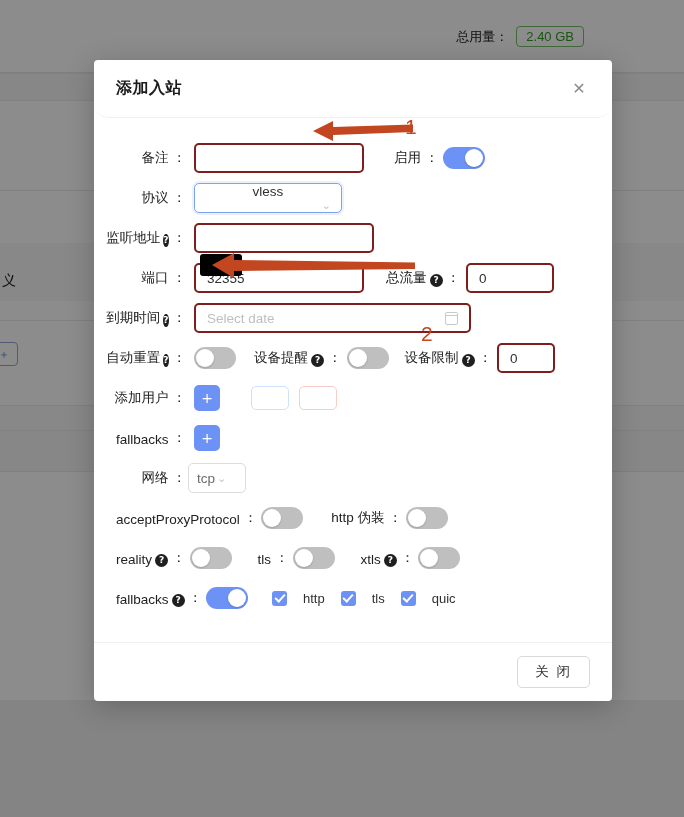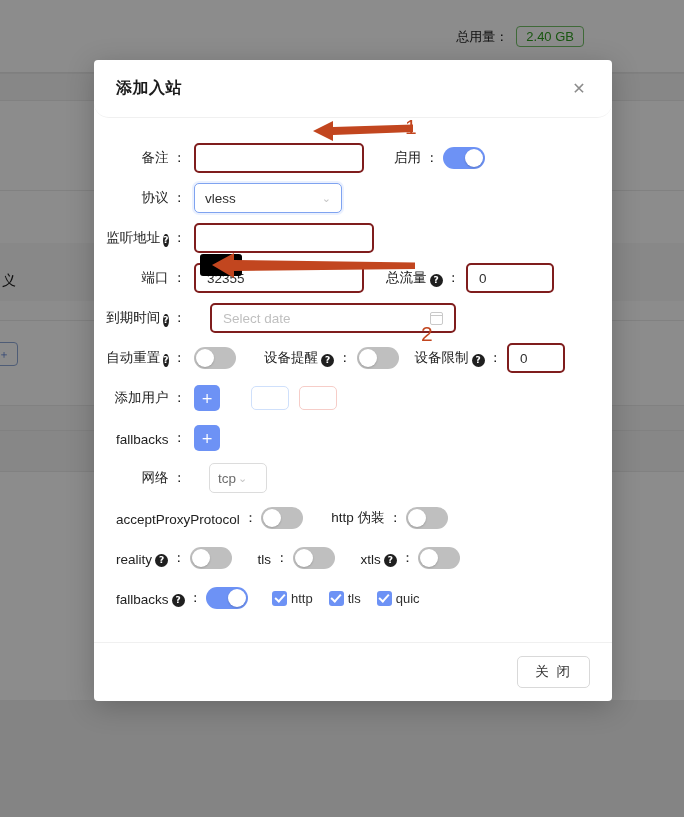--- a/index.html
+++ b/index.html
@@ -126,20 +126,21 @@
   .inp.ph { color: #bfbfbf; }
 
   .select {
     height: 30px; border: 1px solid #dcdcdc; border-radius: 5px;
     background: #fff; font-size: 13.5px; color: #303030;
     padding: 0 10px; display: flex; align-items: center;
   }
   .select.focused {
     border-color: #7fa3f0;
     box-shadow: 0 0 0 2px rgba(100,150,250,0.13);
+    flex-direction: column;
   }
   .chev {
     margin-left: auto; color: #c4c4c4; font-size: 11px;
     font-family: "DejaVu Sans", sans-serif;
   }
 
   
   .toggle {
     width: 42px; height: 22px; border-radius: 11px;
     background: #bfbfbf; position: relative; cursor: pointer;
@@ -163,21 +164,21 @@
   }
   .ghostbtn {
     width: 38px; height: 24px; border-radius: 5px;
     background: #fff; font-size: 11px;
     display: flex; align-items: center; justify-content: center;
   }
   .ghostbtn.blue { border: 1px solid #cfe0fb; color: #cfe0fb; }
   .ghostbtn.red  { border: 1px solid #f6cdc8; color: #f0b0a8; }
 
   
-  .cbwrap { display: flex; align-items: flex-end; gap: 4px; }
+  .cbwrap { display: flex; align-items: flex-end; gap: 16px; }
   .cb {
     width: 15px; height: 15px; border-radius: 3px;
     background: #6d92f5; position: relative; cursor: pointer;
   }
   .cb::after {
     content: ""; position: absolute;
     left: 4.5px; top: 1.5px; width: 4px; height: 8px;
     border: solid #fff; border-width: 0 2px 2px 0;
     transform: rotate(42deg);
   }
@@ -302,36 +303,36 @@
       </div>
       <div class="inp" style="width:88px;margin-left:6px;">0</div>
     </div>
 
     <div class="row">
       <div class="lbl lbl-w">
         <span>到期时间</span>
         <span class="qmark">?</span>
           <span class="colon">：</span>
       </div>
-      <div class="inp ph" style="width:246px;margin-left:24px;">
+      <div class="inp ph" style="width:277px;margin-left:8px;">
         <span>Select date</span>
         <span class="cal-icon"></span>
       </div>
     </div>
 
     <div class="row">
       <div class="lbl lbl-w">
         <span>自动重置</span>
         <span class="qmark">?</span>
           <span class="colon">：</span>
       </div>
       <div class="toggle" style="margin-left:8px;">
           <div class="knob"></div>
         </div>
-      <div class="lbl" style="margin-left:28px;">
+      <div class="lbl" style="margin-left:18px;">
         <span>设备提醒</span>
         <span class="qmark">?</span>
           <span class="colon">：</span>
       </div>
       <div class="toggle" style="margin-left:5px;">
           <div class="knob"></div>
         </div>
       <div class="lbl" style="margin-left:16px;">
         <span>设备限制</span>
         <span class="qmark">?</span>
@@ -356,21 +357,21 @@
           <span class="colon">：</span>
       </div>
       <div class="plusbtn" style="margin-left:8px;">+</div>
     </div>
 
     <div class="row">
       <div class="lbl lbl-w">
         <span>网络</span>
           <span class="colon">：</span>
       </div>
-      <div class="select" style="width:58px;margin-left:23px;padding:12px 8px;">
+      <div class="select" style="width:58px;margin-left:2px;padding:12px 8px;">
         <span style="color:#6b6b6b;">tcp</span>
         <span class="chev" style="margin-left:2px;">⌄</span>
       </div>
     </div>
 
     <div class="row">
       <div class="lbl">
         <span>acceptProxyProtocol</span>
           <span class="colon">：</span>
       </div>

